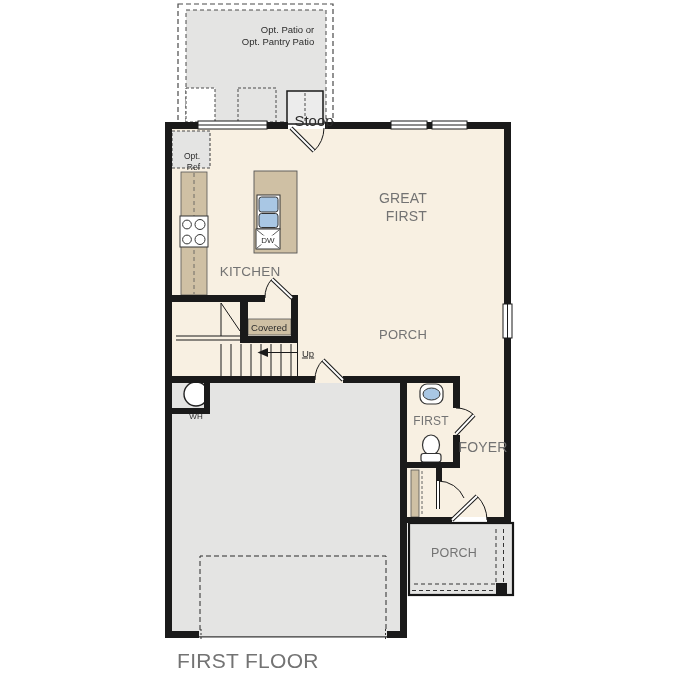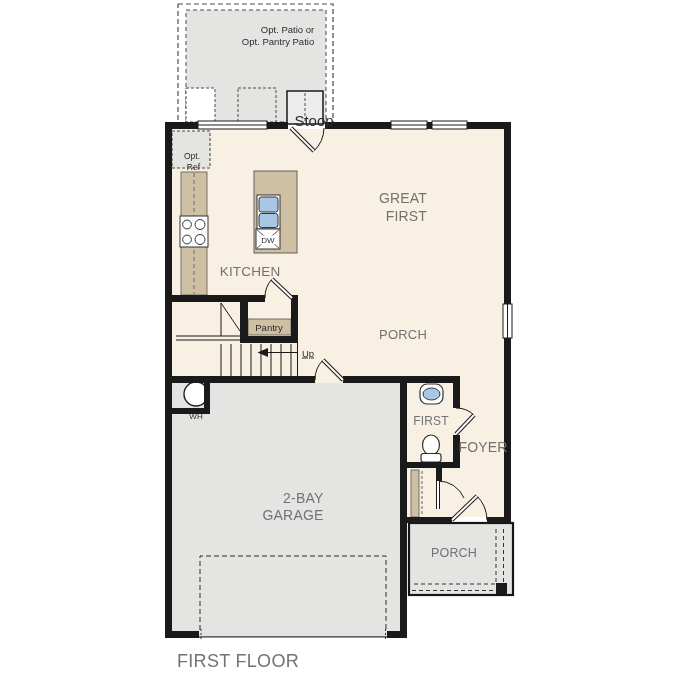--- a/index.html
+++ b/index.html
@@ -206,28 +206,24 @@
   <div class="lbl" style="left:192px;top:162px;font-size:8.5px;line-height:11px;">
     <span>Opt.</span>
     <span>Ref</span>
   </div>
   <div class="lbl room" style="left:403px;top:207px;font-size:14px;line-height:18px;">
     <span>GREAT</span>
     <span>FIRST</span>
   </div>
   <div class="lbl room" style="left:250px;top:271px;font-size:13.5px;">KITCHEN</div>
   <div class="lbl room" style="left:403px;top:334px;font-size:13px;">PORCH</div>
-  <div class="lbl" style="left:269px;top:327px;font-size:9.5px;">Pantry</div>
+  <div class="lbl" style="left:269px;top:327px;font-size:9.5px;">Covered</div>
   <div class="lbl" style="left:308px;top:353px;font-size:9.5px;text-decoration:underline;">Up</div>
   <div class="lbl" style="left:196px;top:416px;font-size:8px;">WH</div>
   <div class="lbl" style="left:268px;top:240px;font-size:8px;">
       <span class="chip">DW</span>
     </div>
   <div class="lbl room" style="left:431px;top:421px;font-size:12px;">FIRST</div>
   <div class="lbl room" style="left:483px;top:447px;font-size:14px;">FOYER</div>
-  <div class="lbl room" style="left:293px;top:507px;font-size:14px;line-height:17px;">
-    <span>2-BAY</span>
-    <span>GARAGE</span>
-  </div>
   <div class="lbl room" style="left:454px;top:553px;font-size:12.5px;">PORCH</div>
-  <div class="lbl room title" style="left:177px;top:661px;font-size:18px;letter-spacing:.3px;">FIRST FLOOR</div>
+  <div class="lbl room title" style="left:177px;top:661px;font-size:21px;letter-spacing:.3px;">FIRST FLOOR</div>
 
 </div>
 
 </body></html>

